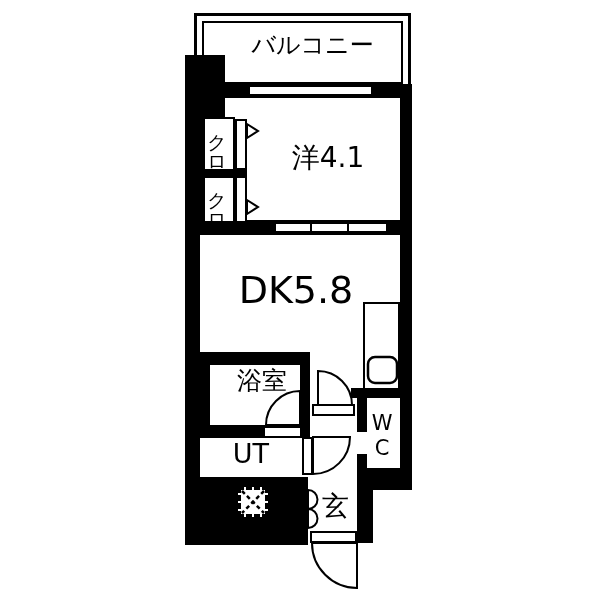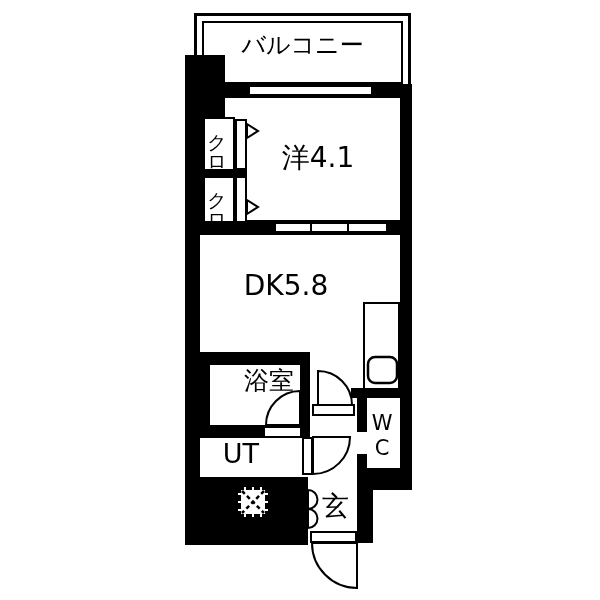--- a/index.html
+++ b/index.html
@@ -6,21 +6,21 @@
   #canvas{
     position:relative;width:600px;height:600px;background:#ffffff;overflow:hidden;
     font-family:"DejaVu Sans","Liberation Sans",sans-serif;color:#000;
   }
   .wall{position:absolute;background:#000;}
   .wbox{position:absolute;background:#fff;border:2px solid #000;box-sizing:border-box;}
   .thin{position:absolute;background:#fff;border:2px solid #000;box-sizing:border-box;}
   .thick{border-width:3px;}
   .floor{position:absolute;background:#fff;}
   .lbl{position:absolute;color:#000;line-height:1.05;white-space:nowrap;}
-  .lbl.c{text-align:center;}
+  .lbl.c{text-align:center;padding-left:10px;}
   .vert{writing-mode:vertical-rl;text-orientation:upright;letter-spacing:1px;}
   .wm{position:absolute;background:#fff;border:3px dashed #000;box-sizing:border-box;}
   svg.overlay{position:absolute;left:0;top:0;pointer-events:none;}
 </style>
 </head>
 <body>
 
 <div id="canvas">
 
   <div class="thin thick" style="left:194px;top:13px;width:217px;height:77px;"></div>
@@ -74,21 +74,21 @@
     <path d="M300,425 L266,425 A34,34 0 0 1 300,391 Z" fill="#fff" stroke="#000" stroke-width="2"></path>
     <path d="M313,437 L313,474 A37,37 0 0 0 350,437 Z" fill="#fff" stroke="#000" stroke-width="2"></path>
     <path d="M357,543 L357,588 A45,45 0 0 1 312,543 Z" fill="#fff" stroke="#000" stroke-width="2"></path>
 
     <path d="M308,490 A9.5,9.5 0 0 1 308,509 A9.5,9.5 0 0 1 308,528 Z" fill="#fff" stroke="#000" stroke-width="2"></path>
 
     <path d="M242,491 L264,513 M264,491 L242,513" stroke="#000" stroke-width="2.5" stroke-dasharray="4,3" fill="none"></path>
   </svg>
 
   <div class="lbl c" style="left:247px;top:143px;width:142px;font-size:28px;">洋4.1</div>
-  <div class="lbl c" style="left:200px;top:271px;width:172px;font-size:28px;">DK5.8</div>
+  <div class="lbl c" style="left:200px;top:271px;width:172px;font-size:38px;">DK5.8</div>
   <div class="lbl vert" style="left:207px;top:121px;font-size:19px;">クロ</div>
   <div class="lbl vert" style="left:207px;top:179px;font-size:19px;">クロ</div>
-  <div class="lbl c" style="left:210px;top:368px;width:84px;font-size:25px;text-align:right;">浴室</div>
+  <div class="lbl c" style="left:210px;top:368px;width:84px;font-size:25px;">浴室</div>
   <div class="lbl c" style="left:200px;top:440px;width:82px;font-size:27px;">UT</div>
   <div class="lbl vert" style="left:371px;top:411px;font-size:21px;">WC</div>
   <div class="lbl" style="left:322px;top:492px;font-size:27px;">玄</div>
 
 </div>
 
 </body></html>

